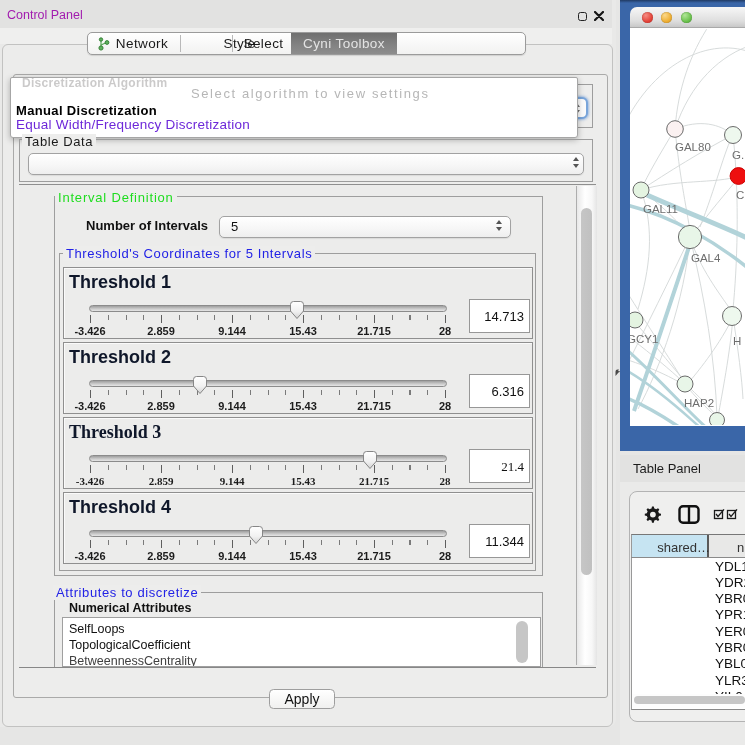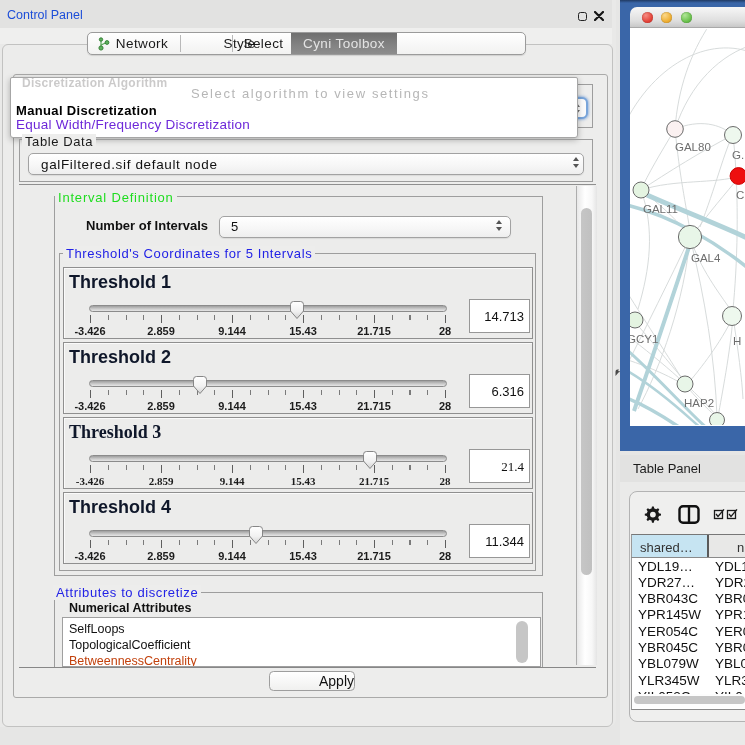--- a/index.html
+++ b/index.html
@@ -27,21 +27,21 @@
 .rowtxt{white-space:nowrap;}
 </style>
 </head>
 <body>
 <div id="app">
 
 <div class="abs" style="left:0;top:0;width:616px;height:727px;background:#e9e9e8;border-bottom-right-radius:8px;"></div>
 
 <div class="abs" style="left:0;top:0;width:612px;height:28px;background:#e2e2e1;"></div>
 <div class="abs" style="left:0;top:28px;width:612px;height:16px;background:#efefee;"></div>
-<div class="abs" style="left:7px;top:8px;font-size:12.5px;color:#1d4ed8;">Control Panel</div>
+<div class="abs" style="left:7px;top:8px;font-size:12.5px;color:#a21caf;">Control Panel</div>
 <div class="abs" style="left:578px;top:11.5px;width:7px;height:7px;border:1.6px solid #222;border-radius:2.5px;"></div>
 <svg class="abs" style="left:594px;top:10.5px;" width="10" height="10" viewBox="0 0 10 10">
       <path d="M1,1 L9,9 M9,1 L1,9" stroke="#151515" stroke-width="2.2" stroke-linecap="round"></path>
     </svg>
 
 <div class="abs" style="left:2px;top:44px;width:609px;height:681px;background:#ececeb;border:1px solid #c2c2c1;border-radius:6px;"></div>
 <div class="abs" style="left:13px;top:74px;width:593px;height:622px;background:#ededec;border:1px solid #aaaaa9;border-radius:3px;"></div>
 
 <div class="seg" style="left:87px;top:32px;width:437px;height:21px;">
   <svg class="abs" style="left:10px;top:4px;" width="14" height="14" viewBox="0 0 14 14">
@@ -67,21 +67,20 @@
 
 <div class="abs" style="left:10px;top:77px;width:566px;height:59px;background:#ffffff;border:1px solid #a6a6a6;border-radius:2px 2px 3px 3px;box-shadow:0 2px 6px rgba(0,0,0,0.28);"></div>
 <div class="abs" style="left:22px;top:76px;font-size:12px;font-weight:bold;letter-spacing:0.3px;color:rgba(125,123,123,0.40);text-align:center;">Discretization Algorithm</div>
 <div class="abs" style="left:191px;top:85.5px;font-size:13px;letter-spacing:1.6px;color:#b6b6b6;">Select algorithm to view settings</div>
 <div class="abs" style="left:16px;top:103px;font-size:13px;font-weight:bold;letter-spacing:0.35px;color:#000;">Manual Discretization</div>
 <div class="abs" style="left:16px;top:116.5px;font-size:13.5px;letter-spacing:0.25px;color:#6d28d9;">Equal Width/Frequency Discretization</div>
 
 <div class="tb" style="left:19px;top:139px;width:572px;height:41px;"></div>
 <div class="tbt" style="left:22px;top:134px;font-size:13px;letter-spacing:0.6px;color:#1a1a1a;">Table Data</div>
 <div class="combo" style="left:28px;top:153px;width:554px;height:20px;"></div>
-<div class="abs" style="left:41px;top:156.5px;font-size:13.5px;letter-spacing:0.65px;color:#111;">galFiltered.sif default node</div>
 <div class="arr up" style="left:572.5px;top:157px;"></div>
 <div class="arr dn" style="left:572.5px;top:164px;"></div>
 
 <div class="abs" style="left:19px;top:184px;width:577px;height:482px;background:#ececeb;border-top:1px solid #8f8f8f;border-bottom:1px solid #878787;"></div>
 
 <div class="abs" style="left:576px;top:186px;width:20px;height:479px;background:linear-gradient(90deg,#e8e8e8,#ffffff 40%,#f7f7f7 75%,#e4e4e4);border-left:1px solid #adadad;"></div>
 <div class="abs" style="left:581px;top:208px;width:11px;height:367px;background:linear-gradient(90deg,#c6c6c6,#c0c0c0);border-radius:6px;"></div>
 
 <div class="tb" style="left:54px;top:196px;width:487px;height:378px;border-color:#9e9e9e;"></div>
 <div class="tbt" style="left:55px;top:190px;font-size:13px;letter-spacing:0.8px;color:#1fdd1f;">Interval Definition</div>
@@ -186,25 +185,25 @@
       </svg>
   <div class="vbox">11.344</div>
 </div>
 
 <div class="abs" style="left:54px;top:592px;width:487px;height:74px;border:1px solid #9d9d9d;border-bottom:none;"></div>
 <div class="tbt" style="left:53px;top:585px;font-size:13px;letter-spacing:0.6px;color:#2222e6;">Attributes to discretize</div>
 <div class="abs" style="left:58px;top:600.5px;font-size:12.5px;font-weight:bold;color:#111;padding-left:11px;">Numerical Attributes</div>
 <div class="abs" style="left:62px;top:617px;width:477px;height:48px;background:#ffffff;border:1px solid #9f9f9f;overflow:hidden;">
   <div class="abs" style="left:6px;top:3.5px;font-size:12.5px;color:#111;">SelfLoops</div>
   <div class="abs" style="left:6px;top:19.5px;font-size:12.5px;color:#111;">TopologicalCoefficient</div>
-  <div class="abs" style="left:6px;top:35.5px;font-size:12.5px;color:#c2410c;">BetweennessCentrality</div>
+  <div class="abs" style="left:6px;top:35.5px;font-size:12.5px;color:#404040;">BetweennessCentrality</div>
   <div class="abs" style="left:453px;top:3px;width:12px;height:42px;background:#c6c6c6;border-radius:6px;"></div>
 </div>
 
-<div class="abs" style="left:269px;top:671px;width:64px;height:18px;background:linear-gradient(#ffffff,#f0f0ef);border:1px solid #9e9e9e;border-radius:4.5px;font-size:14px;color:#111;text-align:right;line-height:18px;padding-left:20px;">Apply</div>
+<div class="abs" style="left:269px;top:689px;width:64px;height:18px;background:linear-gradient(#ffffff,#f0f0ef);border:1px solid #9e9e9e;border-radius:4.5px;font-size:14px;color:#111;text-align:center;line-height:18px;">Apply</div>
 
 
 <svg class="abs" style="left:614px;top:368px;" width="8" height="9" viewBox="0 0 8 9">
       <path d="M1.5,8 L1.5,3.5 Q1.5,1.5 3.5,1.5 L5,1.5 L4,3 L6.5,3.5 L4.5,4.5 Z" fill="#4a4a4a"></path>
     </svg>
 <div class="abs" style="left:620px;top:0;width:125px;height:451px;background:linear-gradient(#203a63,#3a66a8 3px,#3a66a8);"></div>
 
 <div class="abs" style="left:630px;top:7px;width:115px;height:419px;border-top-left-radius:7px;overflow:hidden;">
   <div class="abs" style="left:0;top:0;width:115px;height:20px;background:linear-gradient(#f7f7f7,#dedede 70%,#c8c8c8);border-bottom:1px solid #a9a9a9;"></div>
   <div class="abs" style="left:12px;top:5px;width:11px;height:11px;border-radius:6px;background:radial-gradient(circle at 35% 30%,#f58d84,#e3443a 60%,#c93028);box-shadow:inset 0 0 1px #8a1f18;"></div>
@@ -289,35 +288,24 @@
     <path d="M72,9 l2,2.4 l6,-7"></path>
     <rect x="83.5" y="5.5" width="8" height="8"></rect>
     <path d="M85,9 l2,2.4 l6,-7"></path>
   </g>
 </svg>
 
 <div class="abs" style="left:631px;top:534px;width:114px;height:174px;background:#ffffff;border-top:1px solid #777;border-left:1px solid #999;border-bottom:1px solid #888;"></div>
 <div class="abs" style="left:632px;top:535px;width:75px;height:23px;background:#c6e4f2;"></div>
 <div class="abs" style="left:707px;top:535px;width:2px;height:23px;background:#5a5a5a;"></div>
 <div class="abs" style="left:709px;top:535px;width:36px;height:23px;background:#e8e8e7;"></div>
-<div class="abs" style="left:640px;top:540px;width:70px;text-align:left;font-size:13px;color:#333;">shared…</div>
+<div class="abs" style="left:640px;top:540px;width:70px;text-align:right;font-size:13px;color:#333;">shared…</div>
 <div class="abs" style="left:737px;top:540px;font-size:13px;color:#333;">n.</div>
 <div class="abs" style="left:631px;top:557px;width:114px;height:1px;background:#8a8a8a;"></div>
 
-<div class="abs" style="left:638px;top:558.5px;font-size:13.5px;color:#111;line-height:16.3px;">
-  <div class="rowtxt">YDL19…</div>
-      <div class="rowtxt">YDR27…</div>
-      <div class="rowtxt">YBR043C</div>
-      <div class="rowtxt">YPR145W</div>
-      <div class="rowtxt">YER054C</div>
-      <div class="rowtxt">YBR045C</div>
-      <div class="rowtxt">YBL079W</div>
-      <div class="rowtxt">YLR345W</div>
-      <div class="rowtxt">YIL052C</div>
-</div>
 <div class="abs" style="left:715px;top:558.5px;font-size:13.5px;color:#111;line-height:16.3px;">
   <div class="rowtxt">YDL1</div>
       <div class="rowtxt">YDR2</div>
       <div class="rowtxt">YBR0</div>
       <div class="rowtxt">YPR1</div>
       <div class="rowtxt">YER0</div>
       <div class="rowtxt">YBR0</div>
       <div class="rowtxt">YBL0</div>
       <div class="rowtxt">YLR3</div>
       <div class="rowtxt">YIL0</div>

